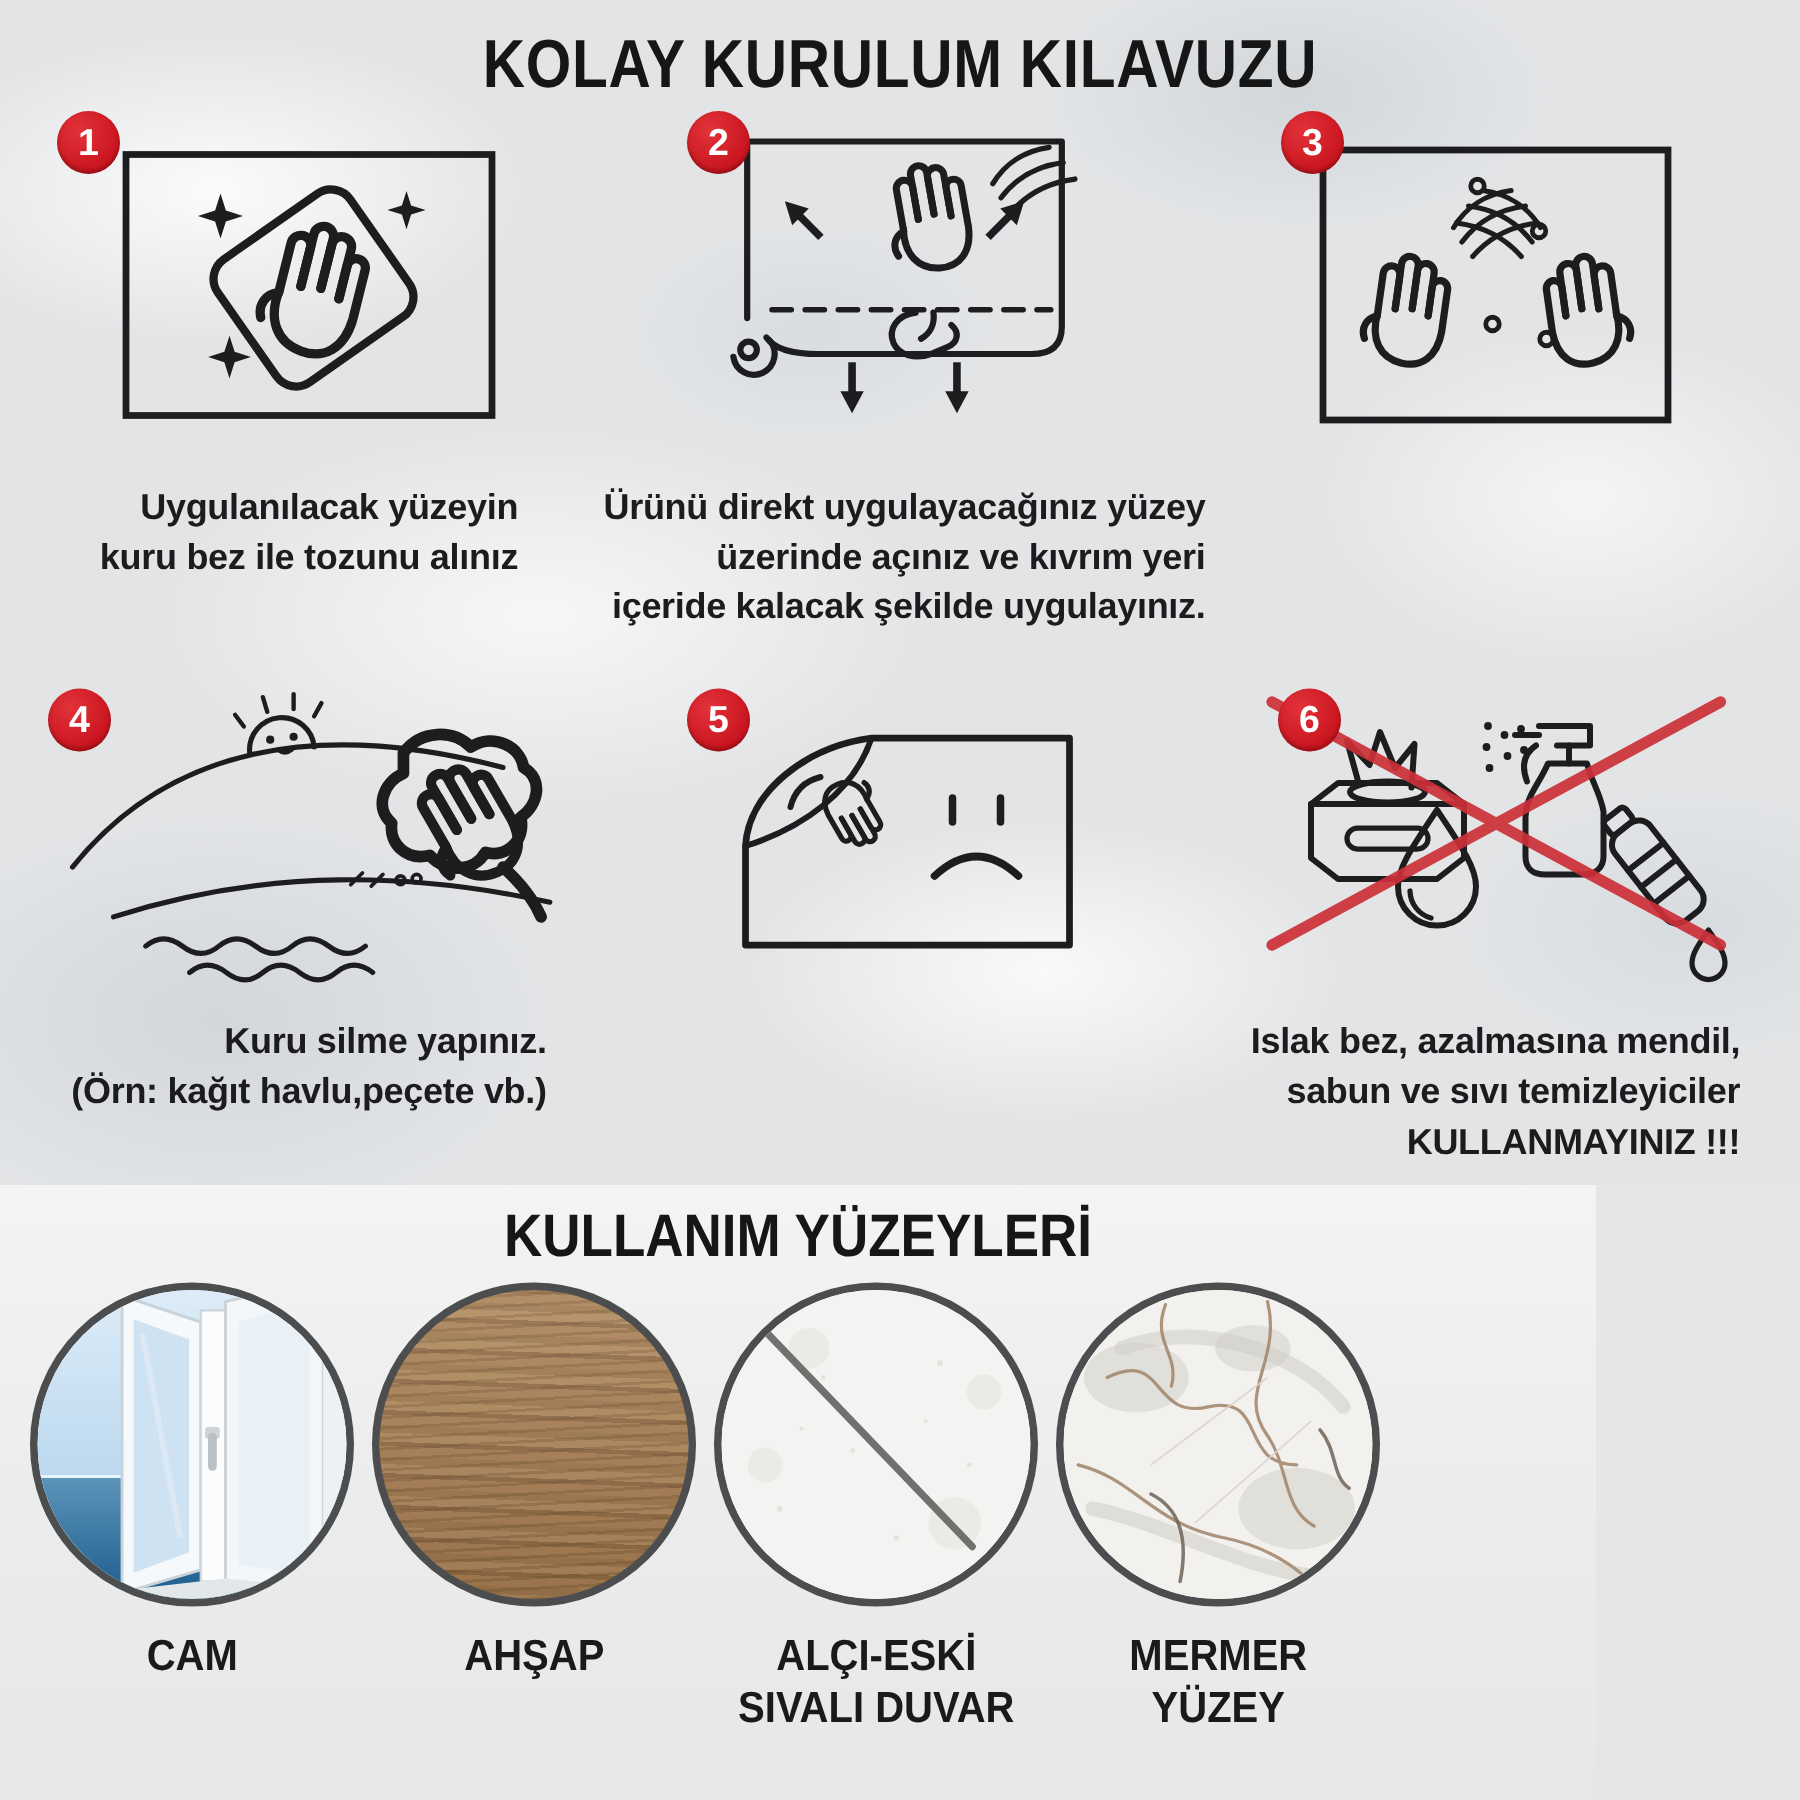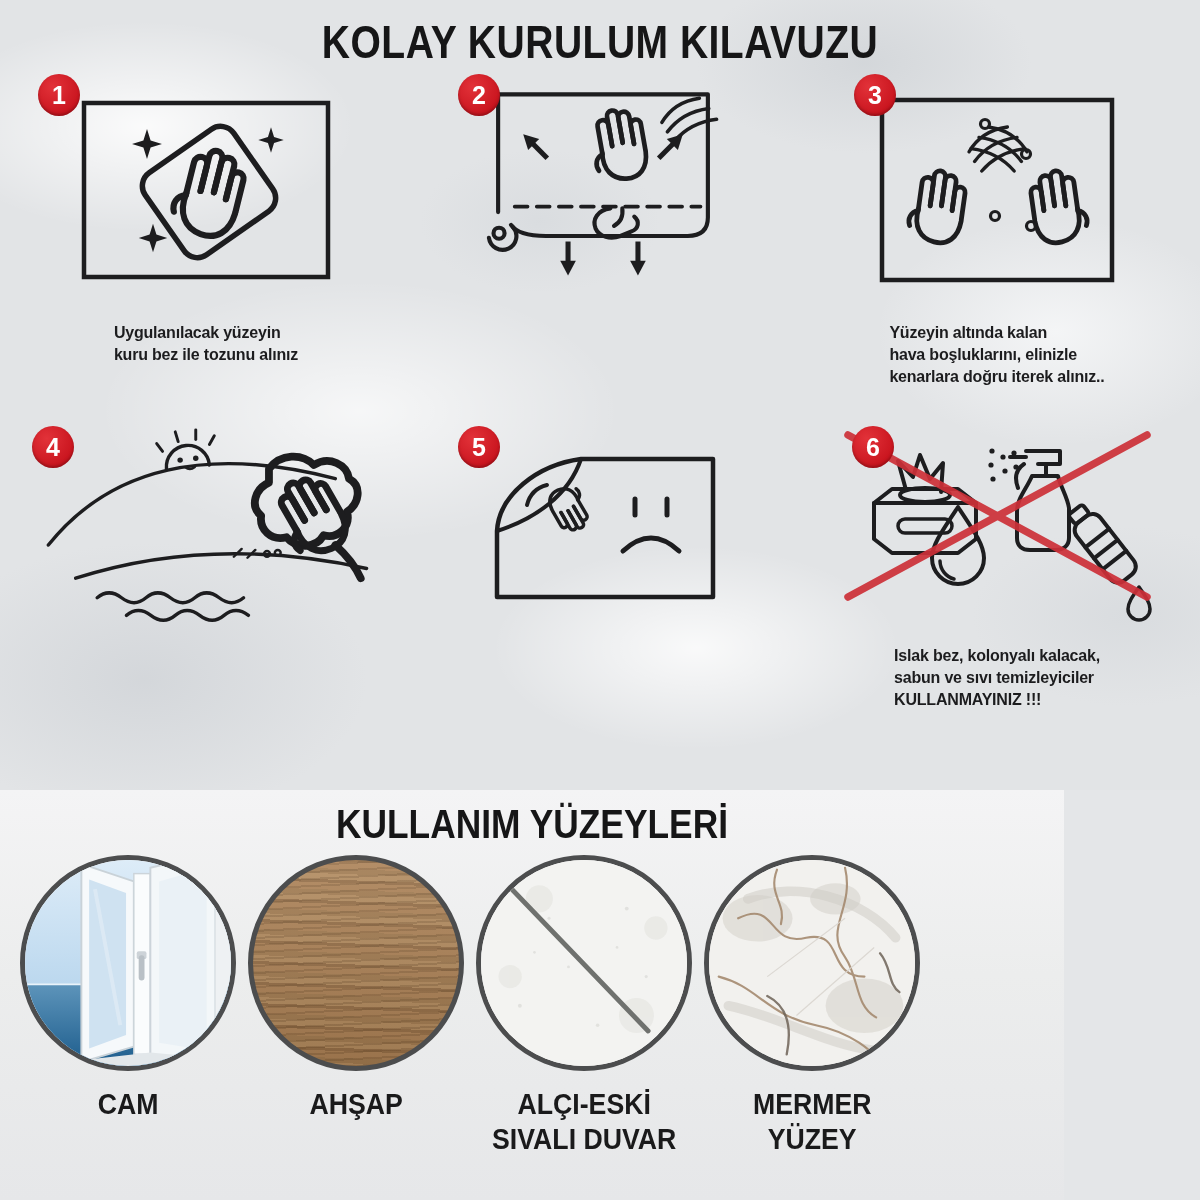--- a/index.html
+++ b/index.html
@@ -32,22 +32,22 @@
   }
   .steps{
     display:grid;grid-template-columns:388px 406px 382px;
     padding:10px 12px 0 12px;row-gap:26px;
   }
   .step{position:relative;display:flex;flex-direction:column;align-items:center;}
   .iconzone{display:flex;align-items:center;justify-content:center;width:100%;}
   .row1 .iconzone{height:232px;}
   .row2 .iconzone{height:205px;margin-top:10px;}
   .caption{
-    margin:16px 0 0 0;text-align:left;white-space:pre;
-    font-size:16px;line-height:1.38;font-weight:700;color:#1c1c1e;
+    margin:16px 0 0 0;text-align:right;white-space:pre;
+    font-size:24px;line-height:1.38;font-weight:700;color:#1c1c1e;
     letter-spacing:-.2px;
   }
   .badge{
     position:absolute;top:0;left:26px;width:42px;height:42px;border-radius:50%;
     background:radial-gradient(circle at 35% 30%, #e23239 0%, #c8131d 75%);
     color:#fff;font-weight:700;font-size:25px;
     display:flex;align-items:center;justify-content:center;
     box-shadow:inset 0 -2px 3px rgba(0,0,0,.25);
   }
   .step:nth-child(2) .badge{left:58px;}
@@ -153,42 +153,42 @@
               <path d="M171,146 c1,8 -2,15 -9,19"></path>
             </g>
             <use href="#arrow" stroke="#1d1d1f" stroke-width="5.5" fill="#1d1d1f" transform="translate(64,66) rotate(-45)"></use>
             <use href="#arrow" stroke="#1d1d1f" stroke-width="5.5" fill="#1d1d1f" transform="translate(236,66) rotate(45)"></use>
             <use href="#arrow" stroke="#1d1d1f" stroke-width="5.5" fill="#1d1d1f" transform="translate(112,218) rotate(180)"></use>
             <use href="#arrow" stroke="#1d1d1f" stroke-width="5.5" fill="#1d1d1f" transform="translate(188,218) rotate(180)"></use>
             <use href="#hand" stroke="#1d1d1f" stroke-width="6" fill="none" stroke-linecap="round" stroke-linejoin="round" transform="translate(172,78) rotate(-10) scale(0.85) translate(-50,-60)"></use>
             <use href="#arcs" stroke="#1d1d1f" stroke-width="4.5" fill="none" stroke-linecap="round" transform="translate(214,22) scale(0.85)"></use>
           </svg>
         </div>
+        <p class="caption">Ürünü direkt uygulayacağınız yüzey
+üzerinde açınız ve kıvrım yeri
+içeride kalacak şekilde uygulayınız.</p>
       </div>
 
       <div class="step row1">
         <div class="badge">3</div>
         <div class="iconzone">
           <svg width="236" height="186" viewBox="0 0 236 186">
             <rect x="3" y="3" width="230" height="180" fill="none" stroke="#1d1d1f" stroke-width="4.5"></rect>
             <use href="#hand" stroke="#1d1d1f" stroke-width="6" fill="none" stroke-linecap="round" stroke-linejoin="round" transform="translate(62,112) rotate(8) scale(0.8) translate(-50,-60)"></use>
             <use href="#arcs" stroke="#1d1d1f" stroke-width="4.2" fill="none" stroke-linecap="round" transform="translate(90,26) scale(0.8)"></use>
             <use href="#hand" stroke="#1d1d1f" stroke-width="6" fill="none" stroke-linecap="round" stroke-linejoin="round" transform="translate(176,112) rotate(-8) scale(-0.8,0.8) translate(-50,-60)"></use>
             <use href="#arcs" stroke="#1d1d1f" stroke-width="4.2" fill="none" stroke-linecap="round" transform="translate(148,26) scale(-0.8,0.8)"></use>
             <g fill="none" stroke="#1d1d1f" stroke-width="3.2">
               <circle cx="106" cy="27" r="4.5"></circle>
               <circle cx="147" cy="57" r="4.5"></circle>
               <circle cx="116" cy="119" r="4.5"></circle>
               <circle cx="152" cy="129" r="4.5"></circle>
             </g>
           </svg>
         </div>
-        <p class="caption">Yüzeyin altında kalan
-hava boşluklarını, elinizle
-kenarlara doğru iterek alınız..</p>
       </div>
 
       <div class="step row2">
         <div class="badge">4</div>
         <div class="iconzone">
           <svg width="328" height="205" viewBox="0 0 335 210">
             <g fill="none" stroke="#1d1d1f" stroke-width="3.5" stroke-linecap="round">
               <path d="M6,124 C70,44 170,22 300,56"></path>
               <path d="M127,46 a22,22 0 0 1 44,-4"></path>
               <path d="M146,44 q5,4 10,0" stroke-width="2.5"></path>
@@ -204,20 +204,22 @@
               <path d="M56,178 q12,-10 25,0 t25,0 t25,0 t25,0 t25,0 t25,0"></path>
               <path d="M86,196 q12,-10 25,0 t25,0 t25,0 t25,0 t25,0"></path>
             </g>
             <circle cx="141" cy="37" r="2.8" fill="#1d1d1f"></circle>
             <circle cx="157" cy="35" r="2.8" fill="#1d1d1f"></circle>
             <path d="M232,46 c12,-16 34,-16 46,-4 c16,-10 34,0 36,14 c14,8 10,26 -2,34 c4,16 -10,28 -24,24 c-8,14 -28,14 -38,2 c-16,4 -28,-8 -26,-22 c-12,-10 -6,-28 8,-34 z" fill="none" stroke="#1d1d1f" stroke-width="8" stroke-linejoin="round"></path>
             <use href="#hand" stroke="#1d1d1f" stroke-width="8" fill="none" stroke-linecap="round" stroke-linejoin="round" transform="translate(280,94) rotate(-30) scale(0.88) translate(-50,-60)"></use>
             <path d="M300,124 q18,16 26,34" fill="none" stroke="#1d1d1f" stroke-width="8" stroke-linecap="round"></path>
           </svg>
         </div>
+        <p class="caption">Kuru silme yapınız.
+(Örn: kağıt havlu,peçete vb.)</p>
       </div>
 
       <div class="step row2">
         <div class="badge">5</div>
         <div class="iconzone">
           <svg width="240" height="160" viewBox="0 0 240 160">
             <g fill="none" stroke="#1d1d1f" stroke-linecap="round" stroke-linejoin="round">
               <path d="M98,12 H230 V150 H14 V84 C16,48 54,18 98,12 Z" stroke-width="4.5"></path>
               <path d="M98,12 C86,48 52,72 14,84" stroke-width="4"></path>
               <path d="M64,38 q-16,4 -20,20" stroke-width="4"></path>
@@ -264,21 +266,21 @@
               <circle cx="153" cy="50" r="2.6"></circle>
                 <circle cx="174" cy="24" r="2.6"></circle>
               <circle cx="176" cy="38" r="2.6"></circle>
             </g>
             <g stroke="#cd3038" stroke-width="7.5" stroke-linecap="round" opacity="0.92">
               <line x1="8" y1="6" x2="307" y2="168"></line>
               <line x1="307" y1="6" x2="8" y2="168"></line>
             </g>
           </svg>
         </div>
-        <p class="caption">Islak bez, kolonyalı kalacak,
+        <p class="caption">Islak bez, azalmasına mendil,
 sabun ve sıvı temizleyiciler
 KULLANMAYINIZ !!!</p>
       </div>
 
     </div>
   </section>
 
   <section class="surfaces">
     <h2 class="surfaces-title">KULLANIM YÜZEYLERİ</h2>
 

